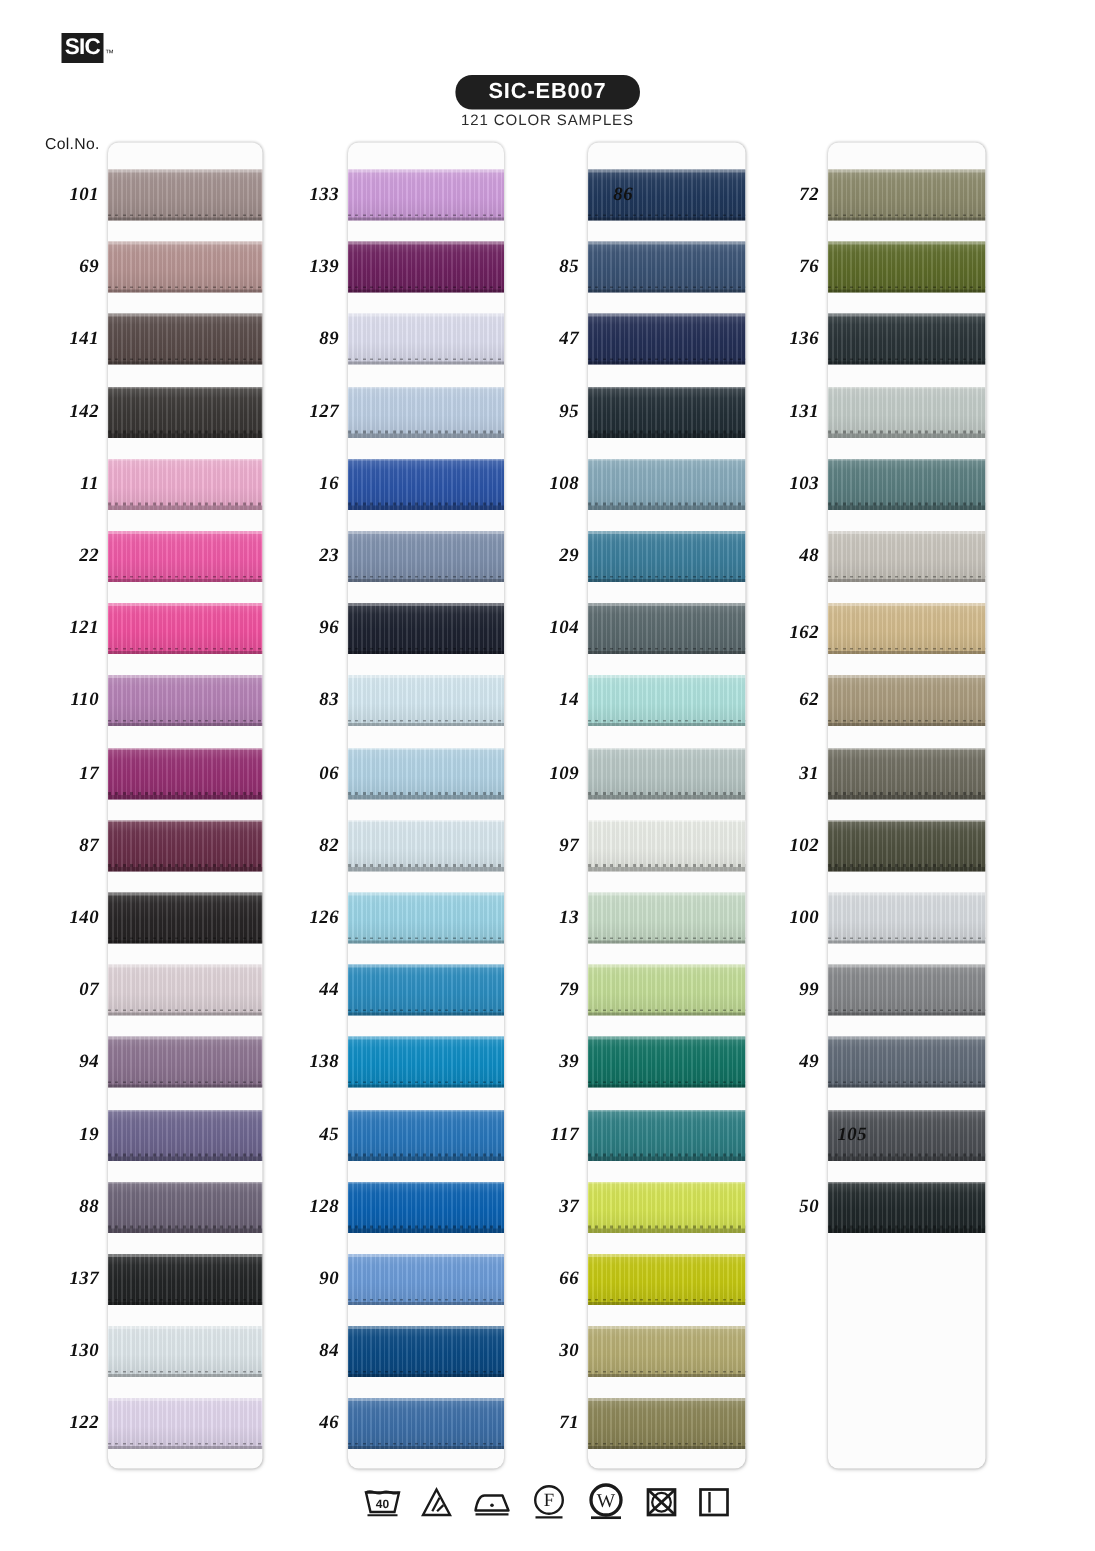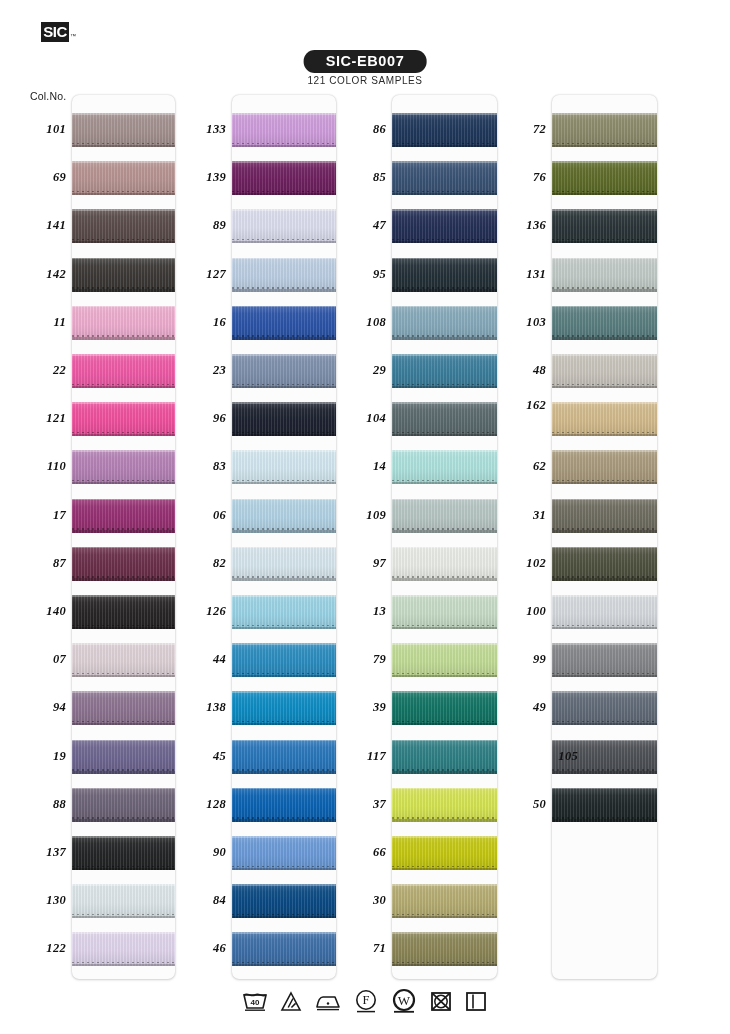--- a/index.html
+++ b/index.html
@@ -633,21 +633,21 @@
     <div class="row-label lab-1" style="top: 507.6px;">06</div>
     <div class="row-label lab-1" style="top: 555.8px;">82</div>
     <div class="row-label lab-1" style="top: 604px;">126</div>
     <div class="row-label lab-1" style="top: 652.2px;">44</div>
     <div class="row-label lab-1" style="top: 700.4px;">138</div>
     <div class="row-label lab-1" style="top: 748.6px;">45</div>
     <div class="row-label lab-1" style="top: 796.8px;">128</div>
     <div class="row-label lab-1" style="top: 845px;">90</div>
     <div class="row-label lab-1" style="top: 893.2px;">84</div>
     <div class="row-label lab-1" style="top: 941.4px;">46</div>
-    <div class="row-label lab-2" style="top: 122px;">86</div>
+    <div class="row-label lab-2" style="top: 122px; padding-left: 36px;">86</div>
     <div class="row-label lab-2" style="top: 170.2px;">85</div>
     <div class="row-label lab-2" style="top: 218.4px;">47</div>
     <div class="row-label lab-2" style="top: 266.6px;">95</div>
     <div class="row-label lab-2" style="top: 314.8px;">108</div>
     <div class="row-label lab-2" style="top: 363px; text-align: right;">29</div>
     <div class="row-label lab-2" style="top: 411.2px;">104</div>
     <div class="row-label lab-2" style="top: 459.4px;">14</div>
     <div class="row-label lab-2" style="top: 507.6px;">109</div>
     <div class="row-label lab-2" style="top: 555.8px;">97</div>
     <div class="row-label lab-2" style="top: 604px;">13</div>
@@ -657,21 +657,21 @@
     <div class="row-label lab-2" style="top: 796.8px;">37</div>
     <div class="row-label lab-2" style="top: 845px;">66</div>
     <div class="row-label lab-2" style="top: 893.2px;">30</div>
     <div class="row-label lab-2" style="top: 941.4px;">71</div>
     <div class="row-label lab-3" style="top: 122px;">72</div>
     <div class="row-label lab-3" style="top: 170.2px;">76</div>
     <div class="row-label lab-3" style="top: 218.4px;">136</div>
     <div class="row-label lab-3" style="top: 266.6px;">131</div>
     <div class="row-label lab-3" style="top: 314.8px;">103</div>
     <div class="row-label lab-3" style="top: 363px;">48</div>
-    <div class="row-label lab-3" style="top: 398px; font-style: italic;">162</div>
+    <div class="row-label lab-3" style="top: 414px; font-style: italic;">162</div>
     <div class="row-label lab-3" style="top: 459.4px;">62</div>
     <div class="row-label lab-3" style="top: 507.6px;">31</div>
     <div class="row-label lab-3" style="top: 555.8px;">102</div>
     <div class="row-label lab-3" style="top: 604px;">100</div>
     <div class="row-label lab-3" style="top: 652.2px;">99</div>
     <div class="row-label lab-3" style="top: 700.4px;">49</div>
     <div class="row-label lab-3" style="top: 748.6px; padding-left: 32px;">105</div>
     <div class="row-label lab-3" style="top: 796.8px;">50</div>
   </div>
 

